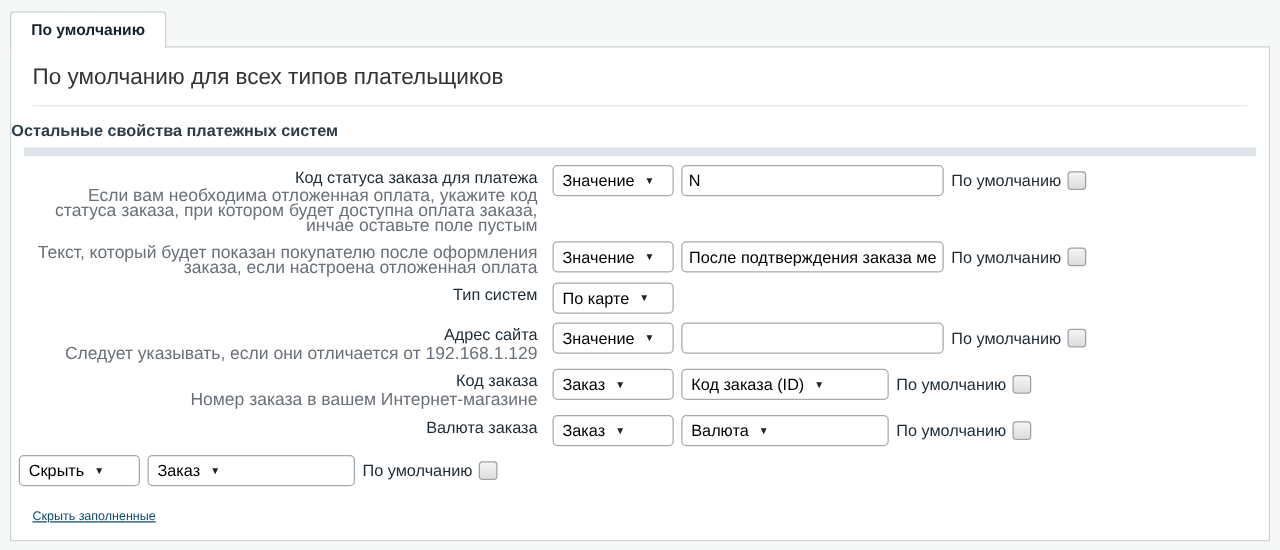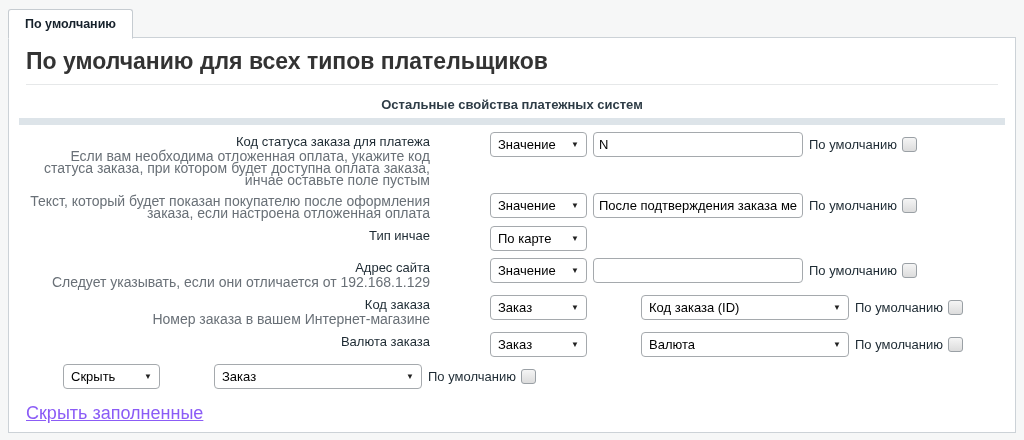--- a/index.html
+++ b/index.html
@@ -29,33 +29,33 @@
   }
   .panel {
     margin: 0 8px;
     height: 396px;
     background: #ffffff;
     border: 1px solid #ccd2d7;
     padding-top: 12px;
     position: relative;
   }
   .page-title {
-    font-size: 23px;
+    font-size: 18px;
     line-height: 22px;
-    font-weight: bold;
+    font-weight: normal;
     color: #333333;
     margin: 0 17px 12px 17px;
   }
   .title-divider {
     border: none;
     border-top: 1px solid #e6e8e9;
     margin: 0 17px 12px 17px;
   }
   .section-title {
-    text-align: center;
+    text-align: left;
     font-size: 13px;
     line-height: 15px;
     font-weight: bold;
     color: #2e3c46;
     margin-bottom: 6px;
   }
   .section-bar {
     height: 7px;
     background: #dde4e9;
     margin: 0 10px 6px 10px;
@@ -84,41 +84,39 @@
   .controls {
     display: flex;
     align-items: center;
     gap: 6px;
     height: 26px;
     margin-left: 6px;
   }
   .selectbox {
     display: flex;
     align-items: center;
-    justify-content: space-between;
     height: 25px;
     padding: 0 7px 0 7px;
     background: #ffffff;
     border: 1px solid #a5a9ad;
     border-radius: 4px;
     font-size: 13px;
     color: #000;
     cursor: pointer;
     white-space: nowrap;
     overflow: hidden;
-    margin-left: 48px;
   }
   .selectbox .caret {
     font-size: 8px;
     color: #222;
     margin-left: 8px;
     flex: 0 0 auto;
   }
   .w1 { width: 97px; }
-  .w2 { width: 208px; }
+  .w2 { width: 166px; }
   .text-input {
     width: 210px;
     height: 25px;
     border: 1px solid #a5a9ad;
     border-radius: 4px;
     padding: 0 5px;
     font-size: 13px;
     font-family: "Liberation Sans", "DejaVu Sans", sans-serif;
     color: #000;
     background: #fff;
@@ -133,22 +131,22 @@
     width: 15px;
     height: 15px;
     border: 1px solid #9aa0a5;
     border-radius: 3px;
     background: linear-gradient(#f5f5f5, #dcdcdc);
     display: inline-block;
     cursor: pointer;
   }
   .hide-link-wrap { margin: 14px 17px 0 17px; }
   .hide-link {
-    font-size: 18px;
-    color: #8b5cf6;
+    font-size: 10px;
+    color: #0c4a6e;
     text-decoration: underline;
     cursor: pointer;
   }
 </style>
 </head>
 <body>
 
 <div>
 
   <div class="tabbar">
@@ -193,21 +191,21 @@
         <input class="text-input" type="text" value="После подтверждения заказа менедже" style="">
         <span class="default-wrap">
           <span class="default-label">По умолчанию</span>
           <span class="checkbox"></span>
         </span>
       </div>
     </div>
 
     <div class="form-row">
       <div class="label-cell">
-        <div class="field-label">Тип инчае</div>
+        <div class="field-label">Тип систем</div>
       </div>
       <div class="controls">
         <div class="selectbox w1">
           <span>По карте</span>
           <span class="caret">▼</span>
         </div>
       </div>
     </div>
 
     <div class="form-row">

